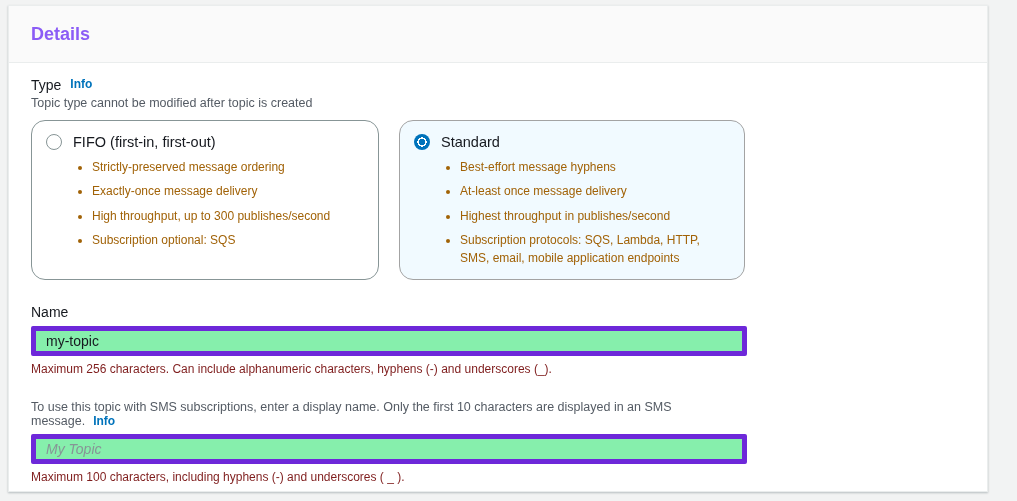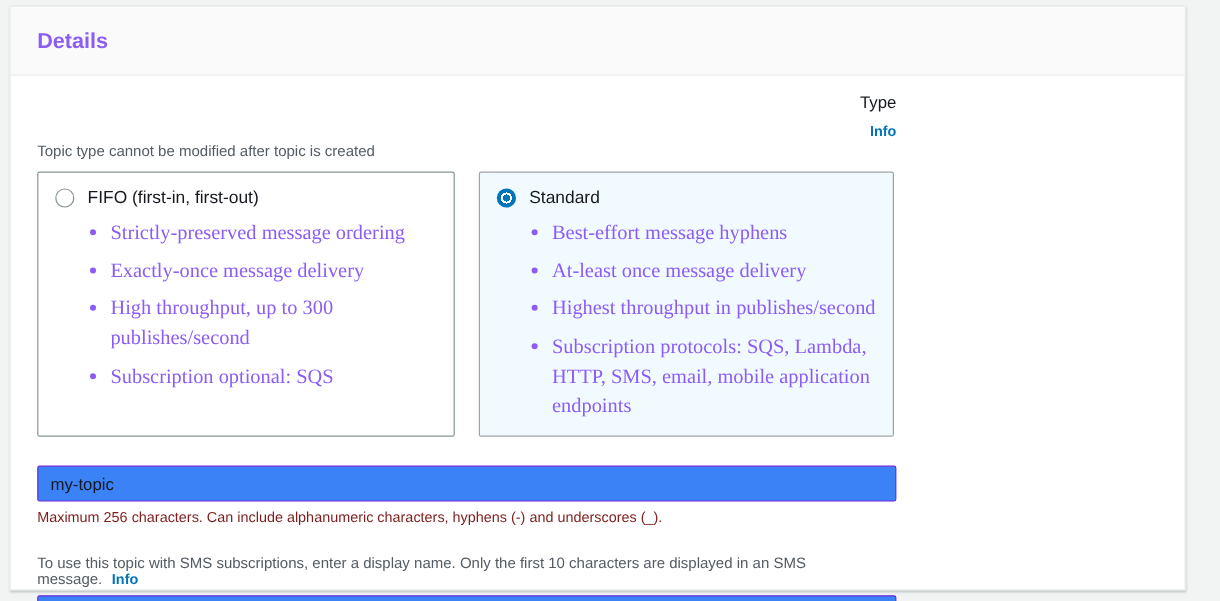--- a/index.html
+++ b/index.html
@@ -31,23 +31,22 @@
     font-weight: 700;
     color: #8b5cf6;
   }
   .card-body {
     padding: 14px 22px 20px 22px;
   }
   .content { width: 716px; }
 
   .field-label-row {
     display: flex;
-    align-items: flex-end;
+    align-items: flex-start;
     gap: 9px;
-    flex-direction: column;
   }
   .field-label {
     font-size: 14px;
     color: #16191f;
   }
   .info-link {
     font-size: 12px;
     font-weight: 700;
     color: #0073bb;
     text-decoration: none;
@@ -61,21 +60,21 @@
 
   .tiles {
     margin-top: 10px;
     display: flex;
     gap: 20px;
     align-items: stretch;
   }
   .tile {
     width: 348px;
     border: 1px solid #879596;
-    border-radius: 2px;
+    border-radius: 14px;
     background: #ffffff;
     padding: 13px 14px 12px 14px;
     cursor: pointer;
   }
   .tile.selected {
     width: 346px;
     border: 1px solid #a3a3a3;
     background: #f1faff;
   }
   .tile-top {
@@ -100,36 +99,35 @@
   .tile-title {
     font-size: 14.5px;
     color: #16191f;
   }
   .tile ul {
     margin: 9px 0 0 0;
     padding-left: 46px;
     list-style: disc;
   }
   .tile li {
-    font-size: 17px;
+    font-size: 12px;
     line-height: 1.45;
-    color: #8b5cf6;
+    color: #a16207;
     margin-bottom: 7px;
-    font-family: Liberation Serif, serif;
   }
   .tile li:last-child { margin-bottom: 0; }
 
   .form-section { margin-top: 24px; }
   .text-input {
     margin-top: 6px;
     width: 100%;
     height: 30px;
-    border: 1px solid #6d28d9;
+    border: 5px solid #6d28d9;
     border-radius: 2px;
-    background: #3b82f6;
+    background: #86efac;
     padding: 0 10px;
     font-family: "Liberation Sans", sans-serif;
     font-size: 14px;
     color: #16191f;
     outline: none;
     display: block;
   }
   .text-input::placeholder {
     color: #879596;
     font-style: italic;
@@ -191,20 +189,21 @@
               <li>Best-effort message hyphens</li>
               <li>At-least once message delivery</li>
               <li>Highest throughput in publishes/second</li>
               <li>Subscription protocols: SQS, Lambda, HTTP, SMS, email, mobile application endpoints</li>
             </ul>
           </div>
         </div>
       </div>
 
       <div class="form-section">
+        <div class="field-label">Name</div>
         <input class="text-input" type="text" value="my-topic" style="">
         <div class="field-helper">Maximum 256 characters. Can include alphanumeric characters, hyphens (-) and underscores (_).</div>
       </div>
 
       <div class="form-section">
         <div class="desc-with-info">
           <span>To use this topic with SMS subscriptions, enter a display name. Only the first 10 characters are displayed in an SMS message.</span><a class="info-link">Info</a>
         </div>
         <input class="text-input" type="text" placeholder="My Topic" style="">
         <div class="field-helper">Maximum 100 characters, including hyphens (-) and underscores ( _ ).</div>

